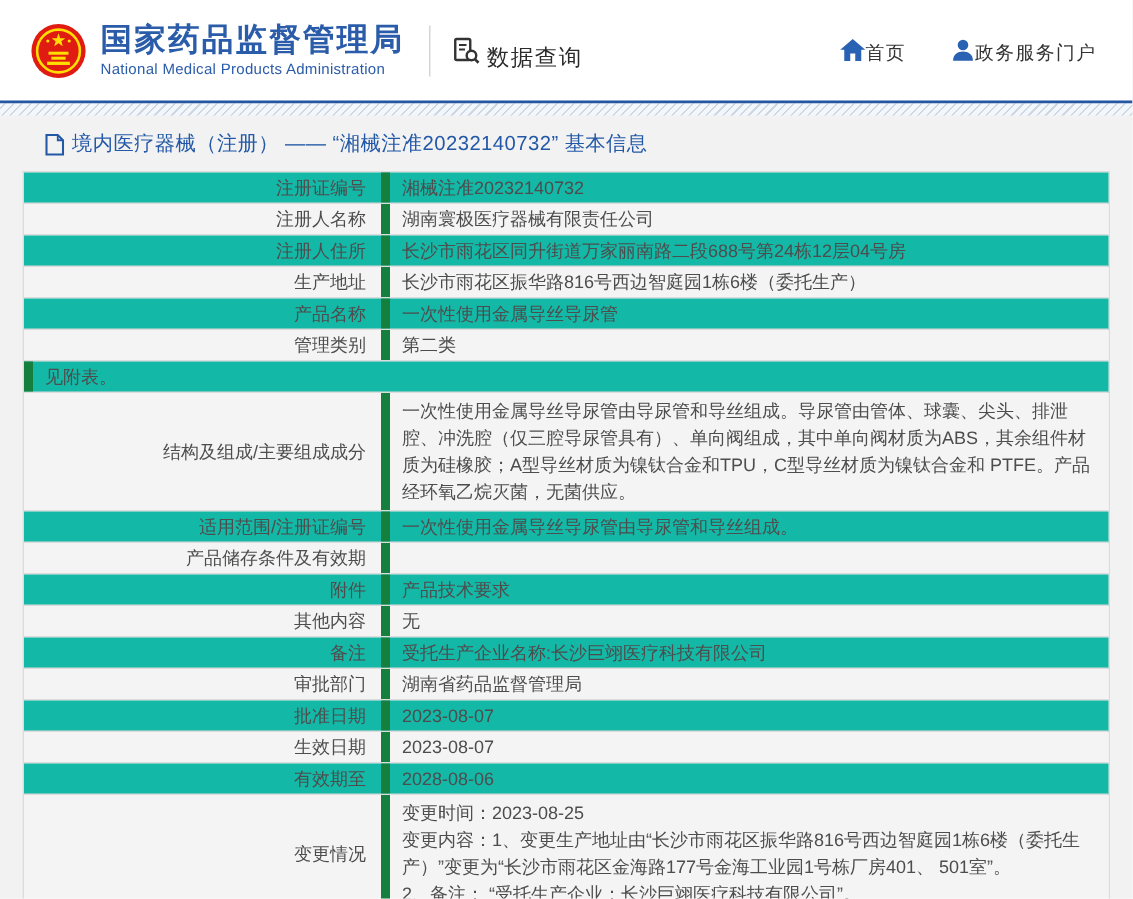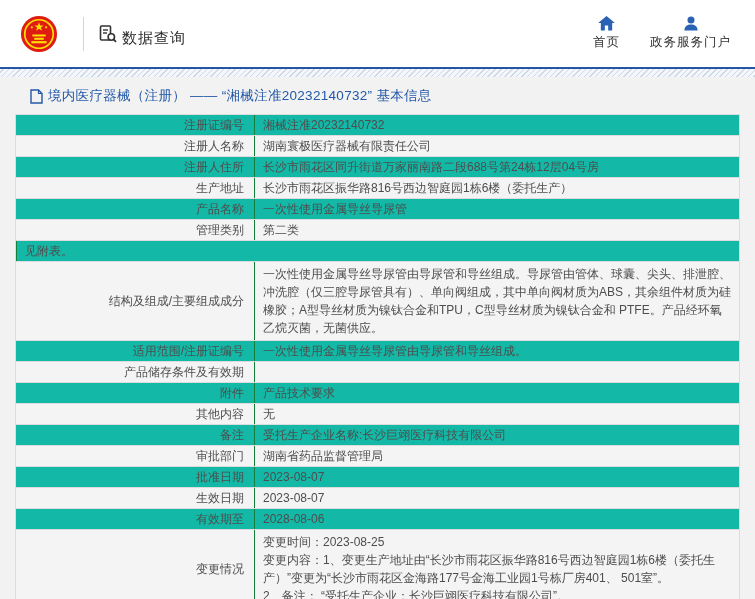--- a/index.html
+++ b/index.html
@@ -11,58 +11,62 @@
   .logo-wrap { display:flex; align-items:center; cursor:pointer; }
   .emblem { width:38px; height:38px; margin-right:9px; flex:0 0 auto; }
   .agency-zh { font-size:21px; font-weight:bold; color:#2a5caa; letter-spacing:1.5px; line-height:24px; }
   .agency-en { font-size:10px; color:#2a5caa; letter-spacing:0.2px; margin-top:2px; }
   .header-divider { width:1px; height:34px; background:#d5d5d5; margin:0 14px 0 16px; }
   .data-query { display:flex; align-items:center; cursor:pointer; }
   .data-query svg { margin-right:4px; }
   .data-query-label { font-size:15px; font-weight:400; color:#2b2b2b; letter-spacing:1px;margin-top:10px; }
   .header-spacer { flex:1; }
   .top-nav { display:flex; align-items:center; gap:30px; margin-right:6px; }
-  .nav-item { display:flex; flex-direction:column; align-items:center; cursor:pointer; }
+  .nav-item { display:flex; flex-direction:row; align-items:center; cursor:pointer; }
   .nav-item .nav-label { font-size:12.5px; color:#333; margin-top:3px; letter-spacing:1px; }
   .header-rule { height:2px; background:#2456a4; }
   .hatch-band { height:8px;
     background:repeating-linear-gradient(135deg,#f3f6fa 0 2px,#ccd8e4 2px 3px,#f3f6fa 3px 4px); }
 
   
   .content { padding:10px 15px 0 15px; }
   .breadcrumb { display:flex; align-items:center; padding-left:15px; margin-bottom:9px; }
   .breadcrumb svg { margin-right:5px; }
   .breadcrumb-title { font-size:13.5px; color:#2358a7; letter-spacing:0.3px; }
 
   
   .info-table { border:1px solid #dcdcdc; border-bottom:none; background:#fff; }
   .row { display:flex; border-bottom:1px solid #dcdcdc; background:#14b8a6; font-size:12px; color:#4d4d4d; }
   .row.alt { background:#f4f4f4; }
   .cell-label { width:238px; flex:0 0 auto; display:flex; align-items:center; justify-content:flex-end;
     text-align:right; padding:0 10px 0 6px; min-height:20px; line-height:16px; }
-  .cell-value { flex:1; border-left:1px solid #15803d; padding:0 8px; display:flex; align-items:center;
+  .cell-value { flex:1; border-left:6px solid #15803d; padding:0 8px; display:flex; align-items:center;
     min-height:20px; line-height:16px; }
   .row.multi .cell-value { display:block; padding:3px 8px; line-height:18px; }
   .row.multi .cell-label { line-height:18px; }
 </style>
 </head>
 <body>
 
 <header class="site-header">
   <div class="logo-wrap">
     <svg class="emblem" viewBox="0 0 40 40">
       <circle cx="20" cy="20" r="19" fill="#df1b12"></circle>
       <circle cx="20" cy="20" r="15" fill="none" stroke="#ffde00" stroke-width="1.8"></circle>
       <polygon points="20,7.5 21.2,11 24.8,11 22,13.2 23,16.6 20,14.6 17,16.6 18,13.2 15.2,11 18.8,11" fill="#ffde00"></polygon>
       <circle cx="12.5" cy="13" r="1.1" fill="#ffde00"></circle>
       <circle cx="27.5" cy="13" r="1.1" fill="#ffde00"></circle>
       <rect x="13" y="20.5" width="14" height="2.1" fill="#ffde00"></rect>
       <rect x="15" y="24" width="10" height="2.1" fill="#ffde00"></rect>
       <rect x="12" y="27.5" width="16" height="2.3" fill="#ffde00"></rect>
     </svg>
+    <div>
+      <div class="agency-zh">国家药品监督管理局</div>
+      <div class="agency-en">National Medical Products Administration</div>
+    </div>
   </div>
 
   <div class="header-divider"></div>
 
   <div class="data-query">
     <svg width="20" height="20" viewBox="0 0 20 20">
       <rect x="2.5" y="2" width="10" height="14" rx="1" fill="none" stroke="#333" stroke-width="1.6"></rect>
       <line x1="5" y1="6" x2="10" y2="6" stroke="#333" stroke-width="1.4"></line>
       <line x1="5" y1="9" x2="9" y2="9" stroke="#333" stroke-width="1.4"></line>
       <circle cx="13.3" cy="13" r="3.2" fill="#fff" stroke="#333" stroke-width="1.6"></circle>

